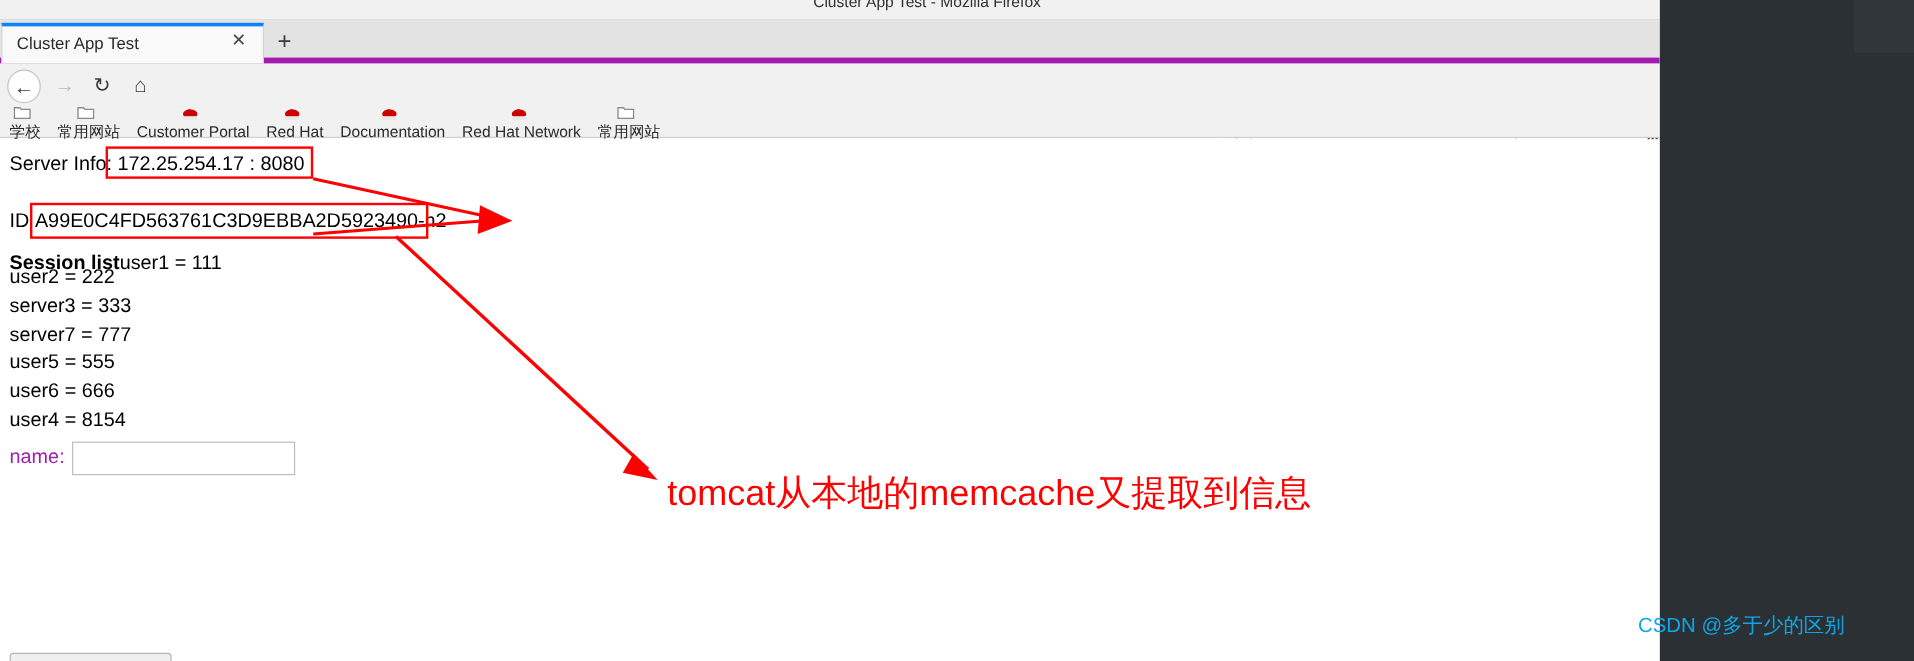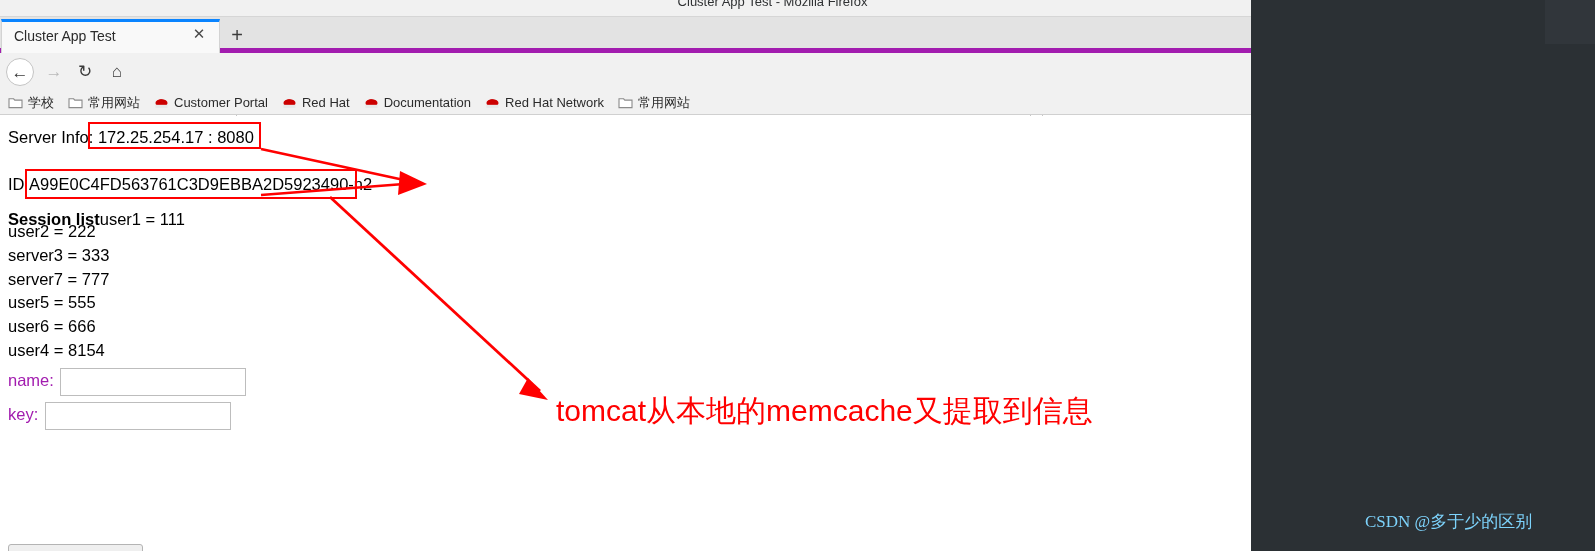--- a/index.html
+++ b/index.html
@@ -16,21 +16,21 @@
     position: absolute; left: 1545px; top: 0; width: 50px; height: 551px;
     background: #2b3034;
   }
   .desktop-strip-top {
     position: absolute; left: 1545px; top: 0; width: 50px; height: 44px;
     background: #31363b;
   }
 
   
   .window {
-    position: absolute; left: 0; top: 0; width: 1251px; height: 551px;
+    position: absolute; left: 0; top: 0; width: 1383px; height: 551px;
     background: #ffffff;
     overflow: hidden;
   }
 
   
   .titlebar {
     position: absolute; left: 0; top: 0; width: 1545px; height: 17px;
     background: #f1f1f1;
     border-bottom: 1px solid #d6d6d6;
   }
@@ -168,20 +168,21 @@
     border-bottom: 1px solid #d0d0d0;
     display: flex; align-items: center;
     padding-left: 8px;
   }
   .bm {
     display: flex; align-items: center;
     margin-right: 14px;
     font-size: 13px; color: #2b2b2b;
     white-space: nowrap;
     cursor: pointer;
+    flex-direction: column;
   }
   .bm-ico { margin-right: 5px; display: inline-block; width: 15px; height: 14px; }
 
   
   .content {
     position: absolute; left: 0; top: 116px; width: 1545px; height: 435px;
     background: #ffffff;
     font-family: "Liberation Sans", "DejaVu Sans", sans-serif;
   }
   .line {
@@ -235,23 +236,23 @@
     font-size: 14px;
     color: #2b2b2b;
     font-family: "Liberation Sans", sans-serif;
     cursor: pointer;
   }
 
   .watermark {
     position: absolute;
     left: 1365px; top: 510px;
     font-size: 17px;
-    color: #7dd3fc;
-    white-space: nowrap;
-    font-family: Liberation Serif, serif;
+    color: #0ea5e9;
+    white-space: nowrap;
+    font-family: Liberation Sans, sans-serif;
   }
 </style>
 </head>
 <body>
 
 <div id="root">
 
   <div class="desktop-right"></div>
   <div class="desktop-strip-top"></div>
 
@@ -407,24 +408,20 @@
       <div class="line" style="left:8px; top:154px;">server7 = 777</div>
       <div class="line" style="left:8px; top:177px;">user5 = 555</div>
       <div class="line" style="left:8px; top:201px;">user6 = 666</div>
       <div class="line" style="left:8px; top:225px;">user4 = 8154</div>
 
       <div class="form-row" style="left:8px; top:252px;">
         <span class="form-label">name:</span>
         <input class="txt" style="width: 186px; margin-left: 2px; vertical-align: middle;" value="">
       </div>
 
-      <div class="form-row" style="left:8px; top:286px;">
-        <span class="form-label">key:</span>
-        <input class="txt" style="width: 186px; margin-left: 2px; vertical-align: middle;" value="">
-      </div>
 
       <button class="submit-btn">Submit Query</button>
 
       <div class="redbox" style="left:88px; top:6px; width:173px; height:27px;"></div>
       <div class="redbox" style="left:25px; top:53px; width:332px; height:30px;"></div>
 
       <svg class="overlay">
 
         <line x1="261" y1="33" x2="404" y2="64" stroke="#ff0000" stroke-width="2.6"></line>
 

